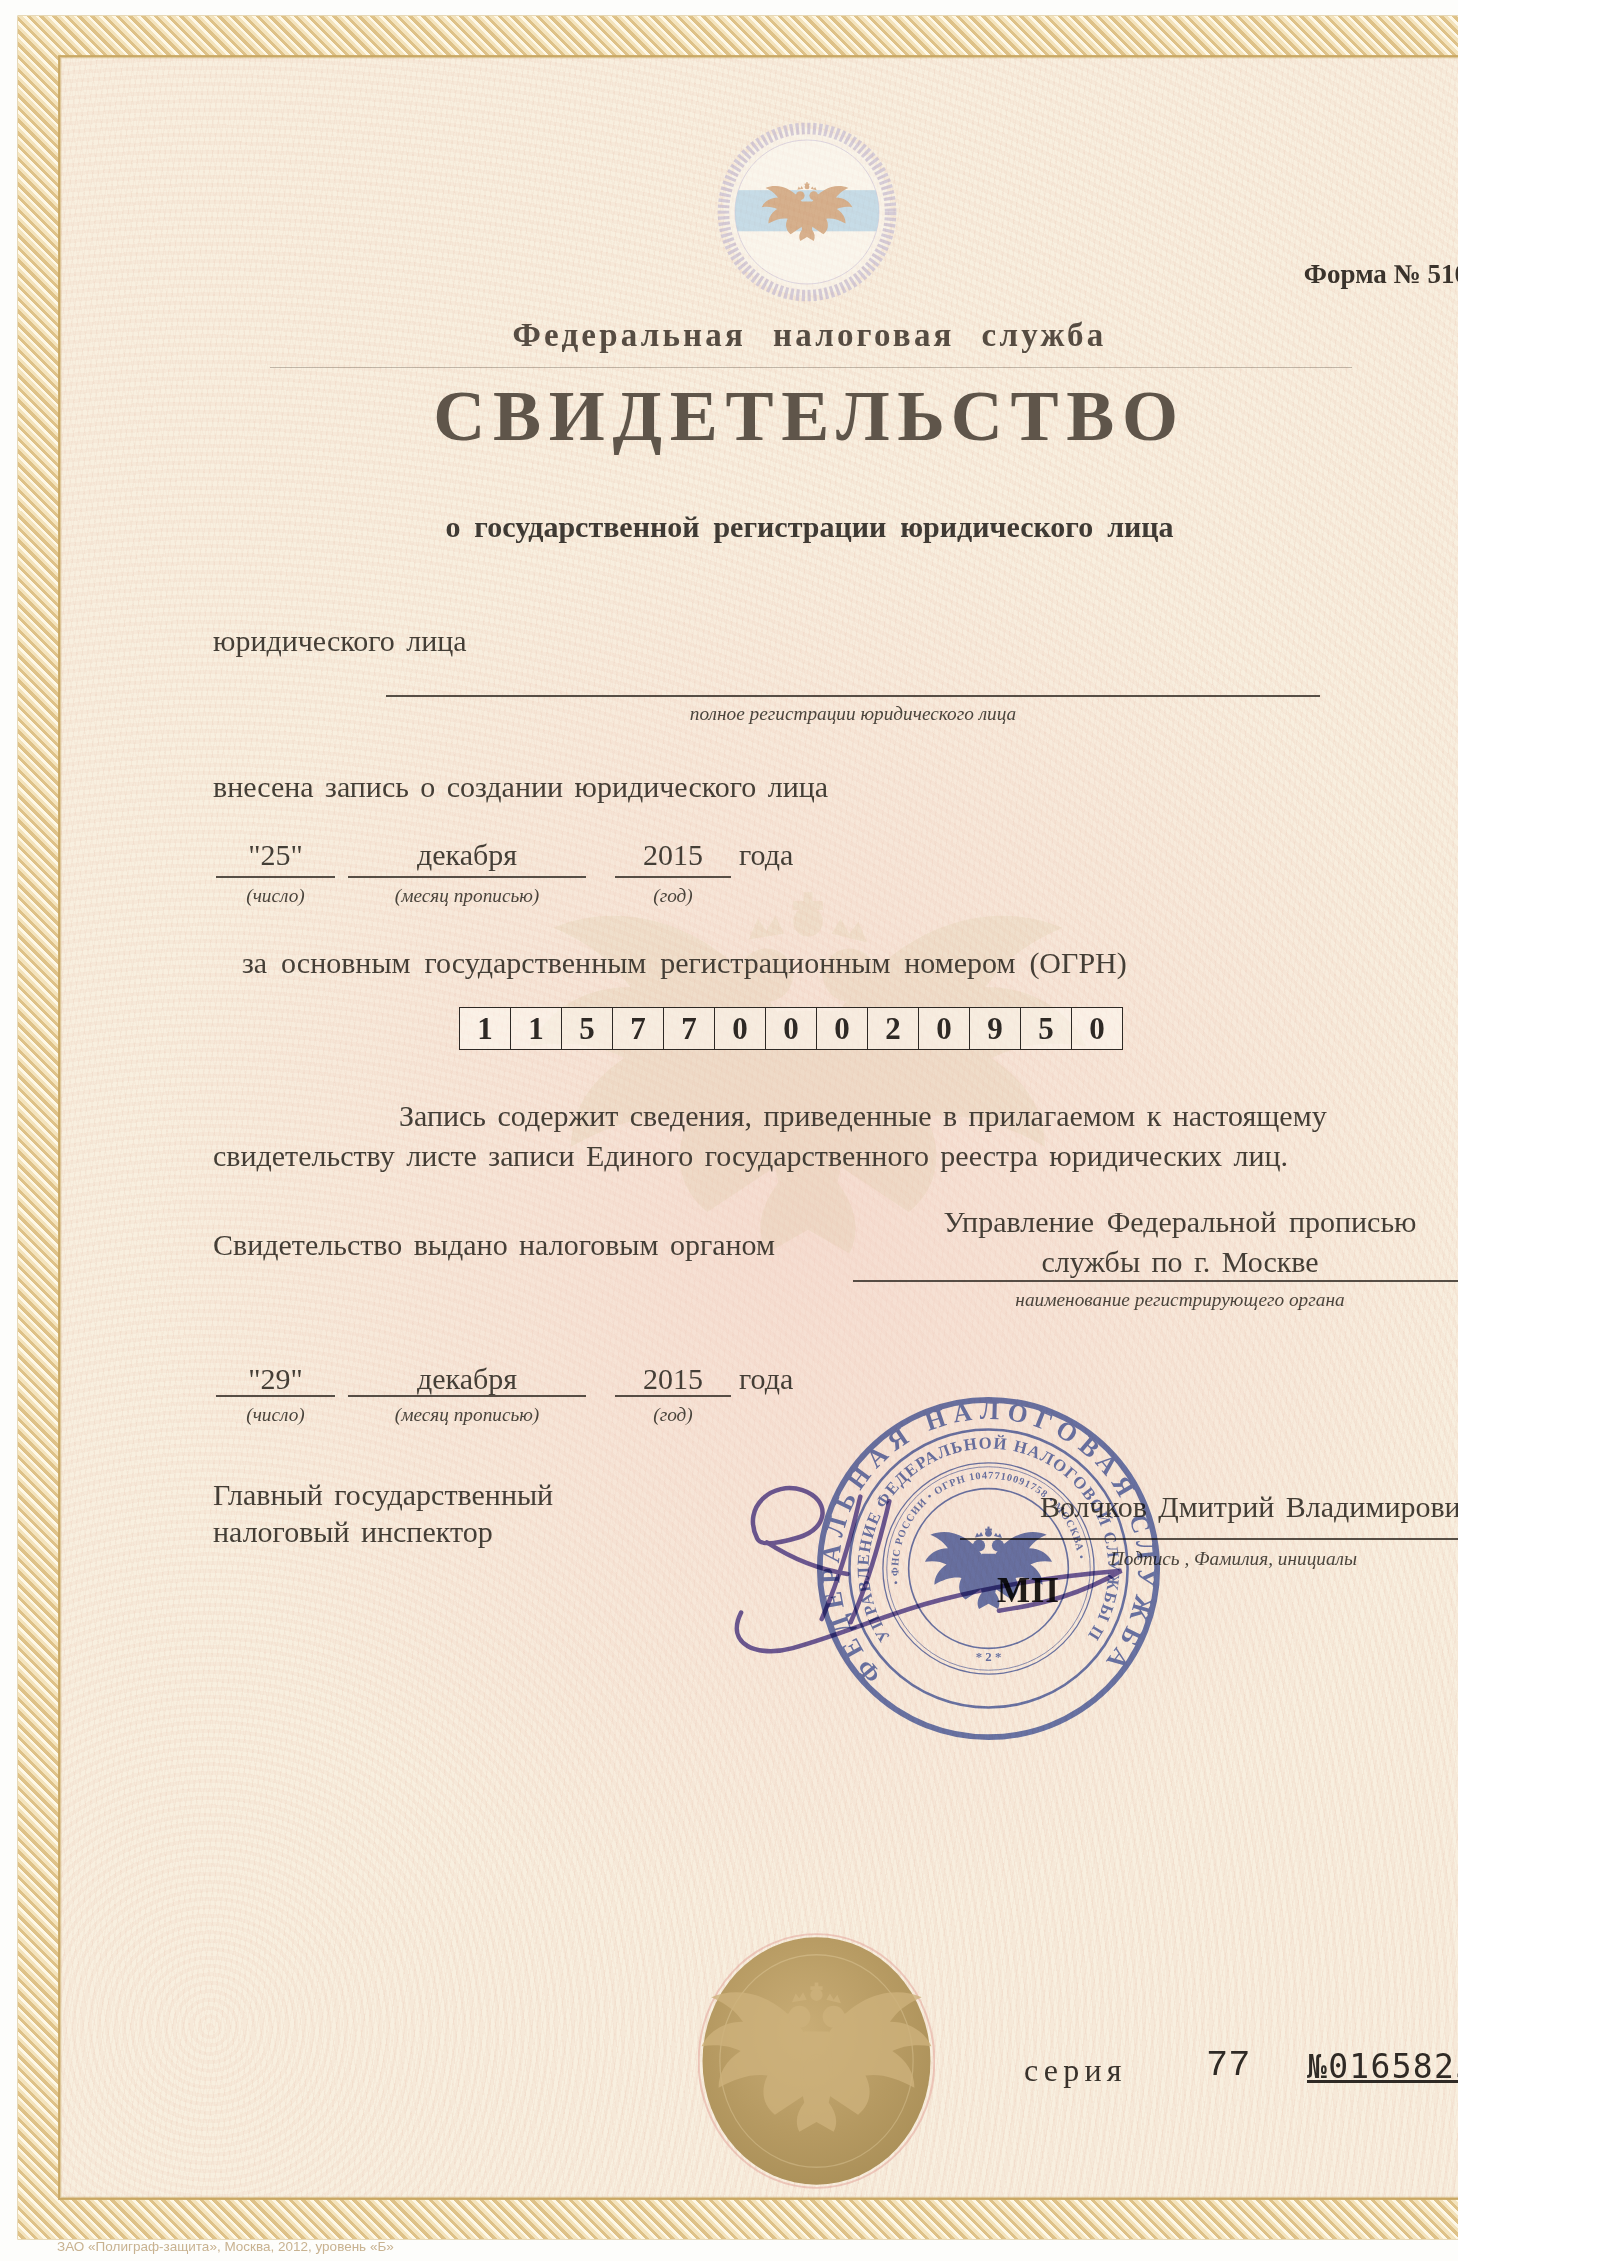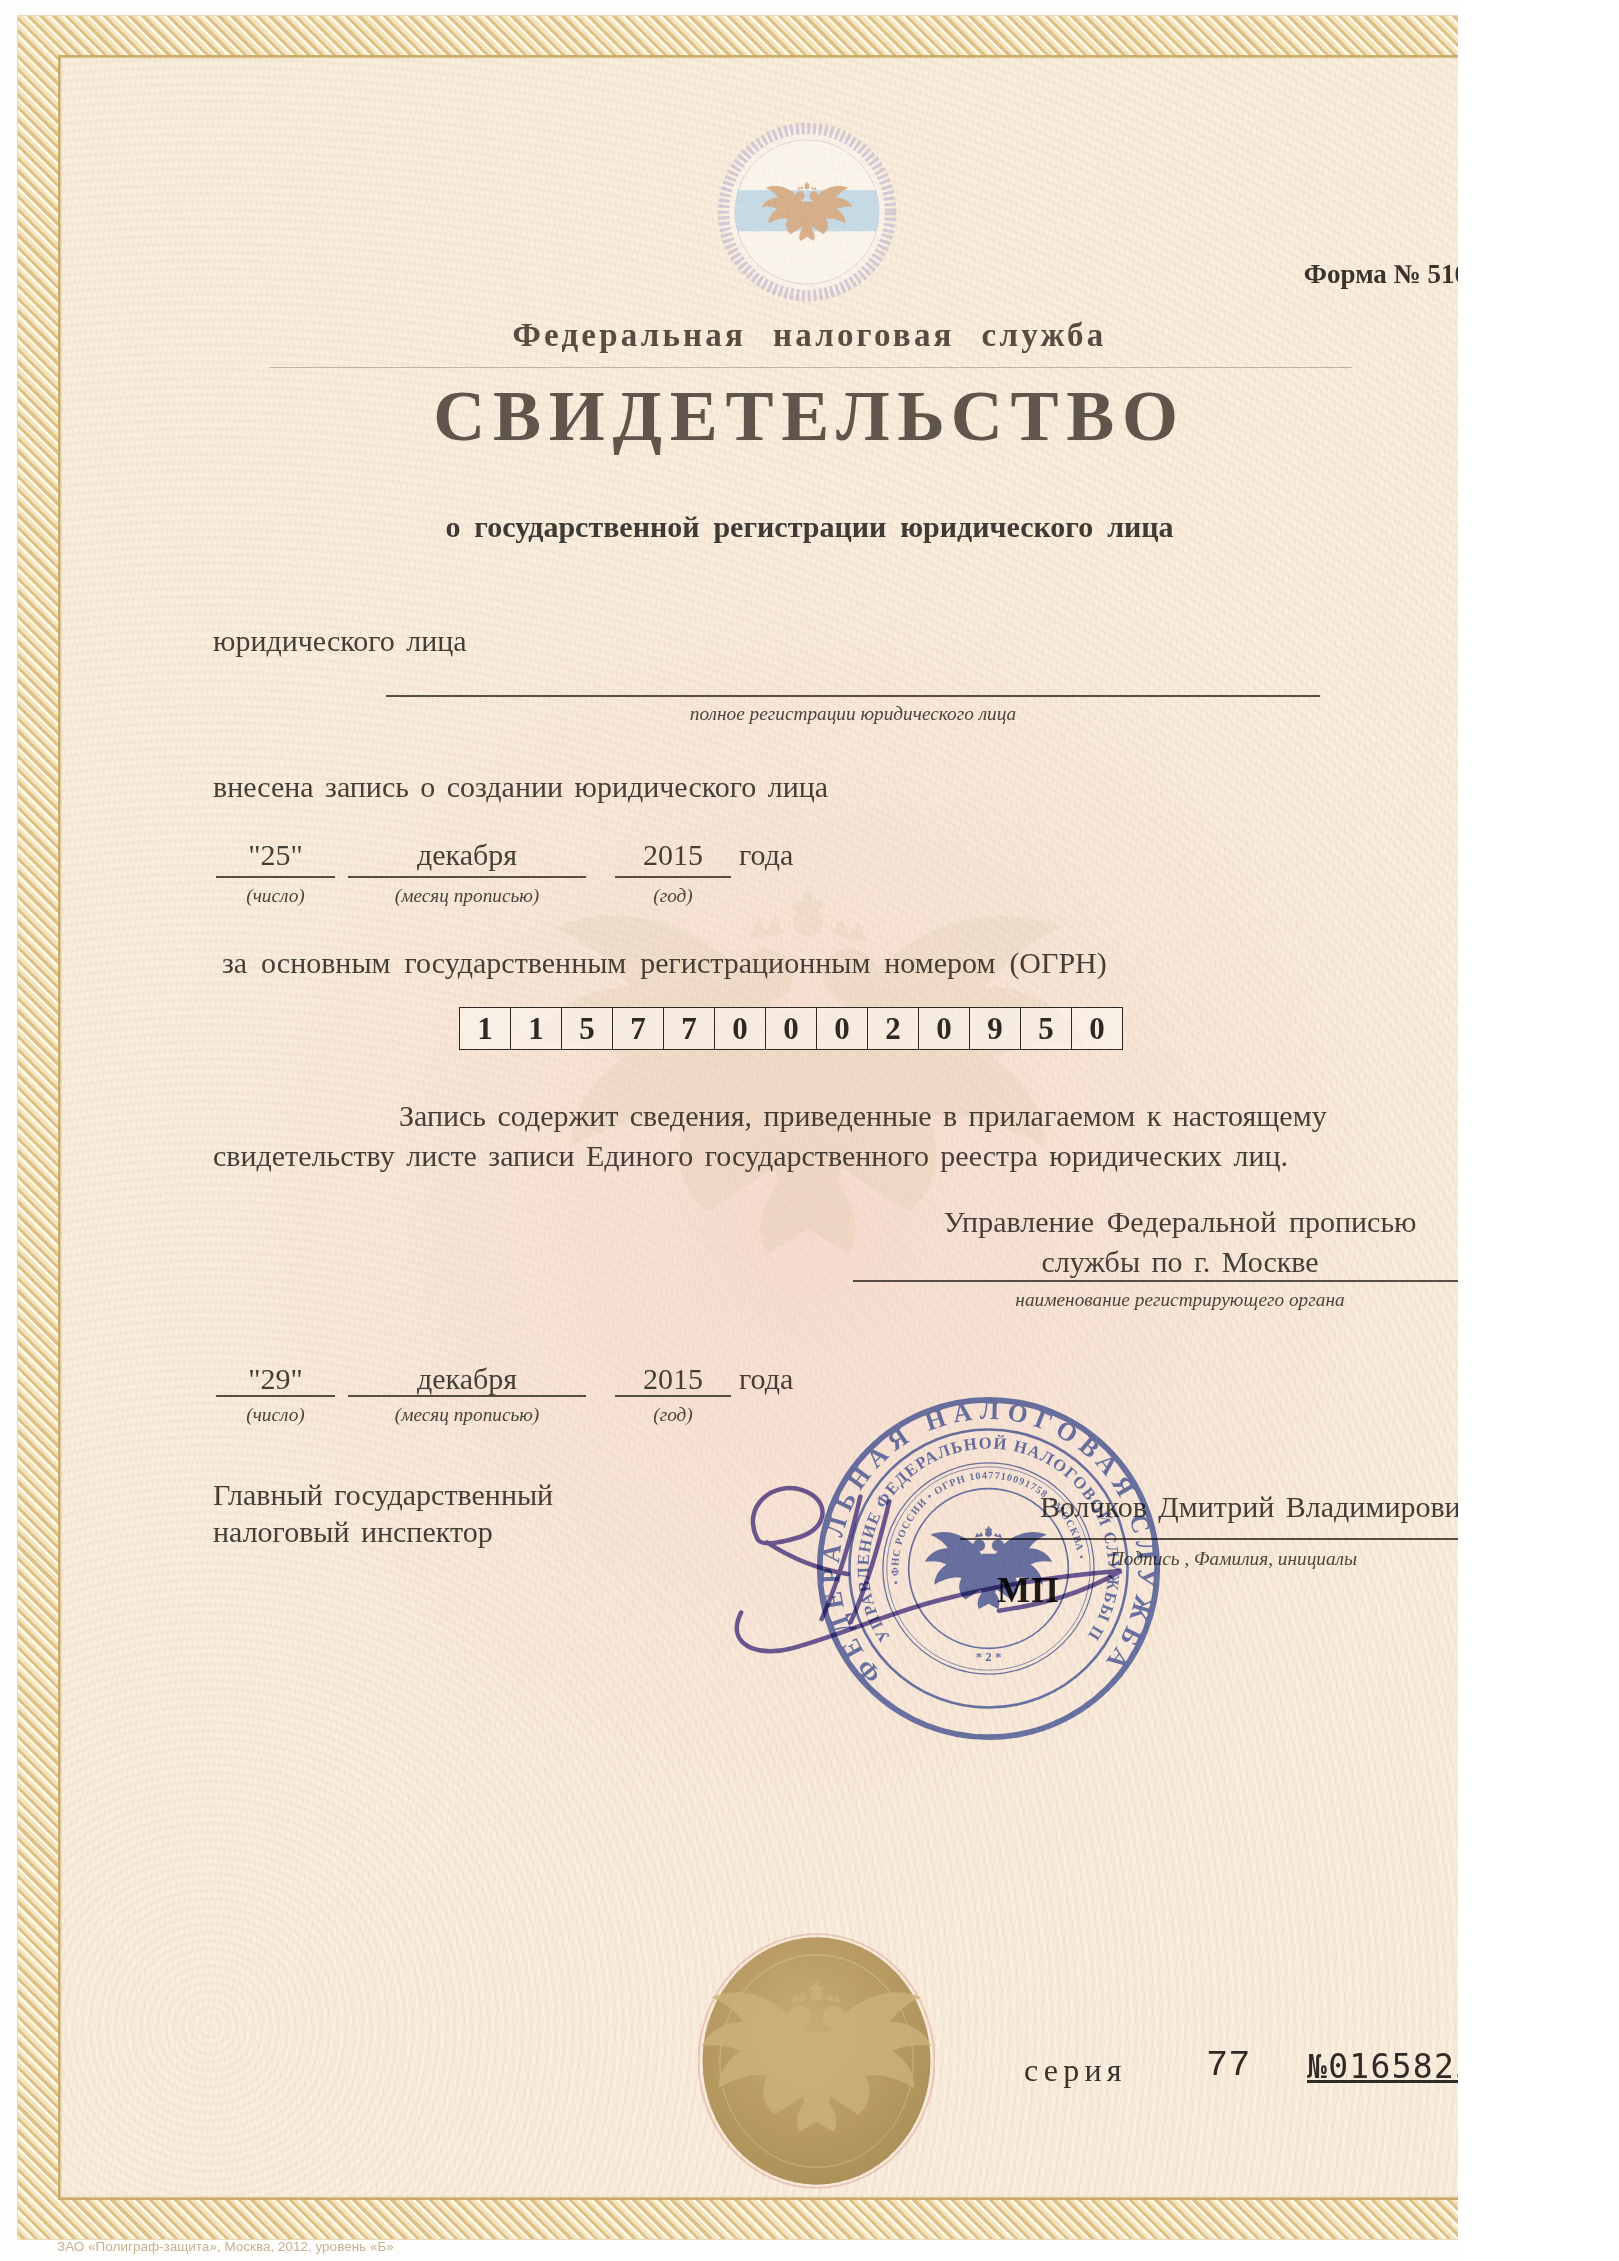--- a/index.html
+++ b/index.html
@@ -29,21 +29,21 @@
   .rule{background:rgba(58,51,43,.85);height:1.9px;}
   .center{text-align:center;}
   .form-number{font-size:27px;font-weight:bold;color:#3a332c;text-align:right;white-space:nowrap;}
   .agency{width:1619px;text-align:center;font-size:33px;font-weight:bold;color:#564c42;
           letter-spacing:3.2px;word-spacing:15.5px;white-space:nowrap;}
   .doc-title{width:1619px;text-align:center;font-size:72px;font-weight:bold;color:#5f554a;
              letter-spacing:7.7px;line-height:1;white-space:nowrap;}
   .doc-subtitle{width:1619px;text-align:center;font-size:30px;font-weight:bold;color:#3f3a34;
                 word-spacing:6.4px;white-space:nowrap;}
   .company{font-size:35px;font-weight:bold;letter-spacing:5.2px;color:#3c362f;}
-  .ogrn-label{word-spacing:6.4px;}
+  .ogrn-label{word-spacing:6.4px;margin-left:20px;}
   .ogrn-row{display:flex;border:1.9px solid #2e2925;background:rgba(253,250,242,.55);}
   .ogrn-cell{width:50px;height:41px;border-left:1.9px solid #2e2925;display:flex;align-items:center;
              justify-content:center;font-size:31px;font-weight:bold;color:#2e2925;}
   .ogrn-cell:first-child{border-left:none;}
   .seal-mark{font-size:35px;font-weight:bold;color:#211c18;letter-spacing:1.3px;}
   .series-label{font-size:32px;letter-spacing:5.2px;color:#38322c;}
   .series-region{font-size:37px;color:#2f2a25;font-family:Liberation Mono, monospace;}
   .series-number{font-size:33px;color:#2f2a25;font-family:"DejaVu Sans Mono",monospace;letter-spacing:1.3px;text-decoration:underline;}
   .imprint{font-family:"Liberation Sans",sans-serif;font-size:13.5px;color:rgba(176,146,98,.7);white-space:nowrap;}
 
@@ -142,20 +142,21 @@
     <span class="ogrn-cell">2</span>
     <span class="ogrn-cell">0</span>
     <span class="ogrn-cell">9</span>
     <span class="ogrn-cell">5</span>
     <span class="ogrn-cell">0</span>
   </div>
 
   <div class="abs lbl" style="left:399px;top:1097px">Запись содержит сведения, приведенные в прилагаемом к настоящему</div>
   <div class="abs lbl" style="left:213px;top:1137px">свидетельству листе записи Единого государственного реестра юридических лиц.</div>
 
+  <div class="abs lbl" style="left:213px;top:1226px">Свидетельство выдано налоговым органом</div>
   <div class="abs lbl center" style="left:853px;top:1203px;width:654px;word-spacing:5.2px">Управление Федеральной прописью</div>
   <div class="abs lbl center" style="left:853px;top:1243px;width:654px">службы по г. Москве</div>
   <div class="abs rule" style="left:853px;top:1280px;width:654px"></div>
   <div class="abs cap center" style="left:853px;top:1288px;width:654px">наименование регистрирующего органа</div>
 
   <div class="abs lbl center" style="left:216px;top:1360px;width:119px">"29"</div>
   <div class="abs lbl center" style="left:348px;top:1360px;width:238px">декабря</div>
   <div class="abs lbl center" style="left:615px;top:1360px;width:116px">2015</div>
   <div class="abs lbl" style="left:739px;top:1360px">года</div>
   <div class="abs rule" style="left:216px;top:1395px;width:119px"></div>

